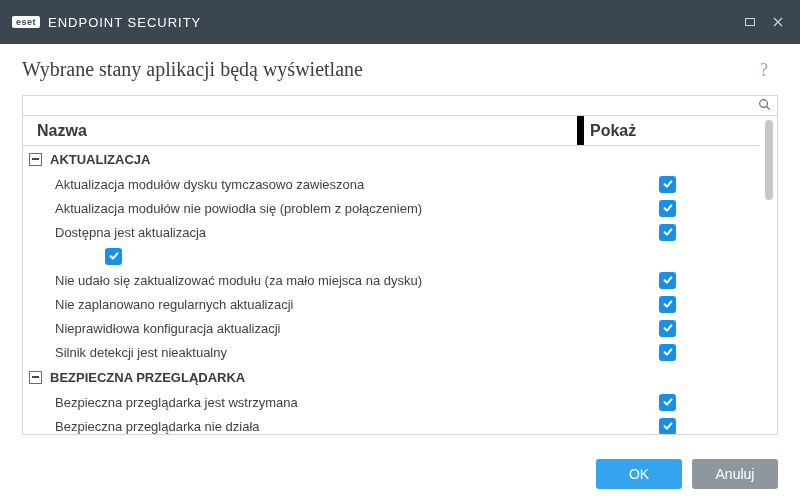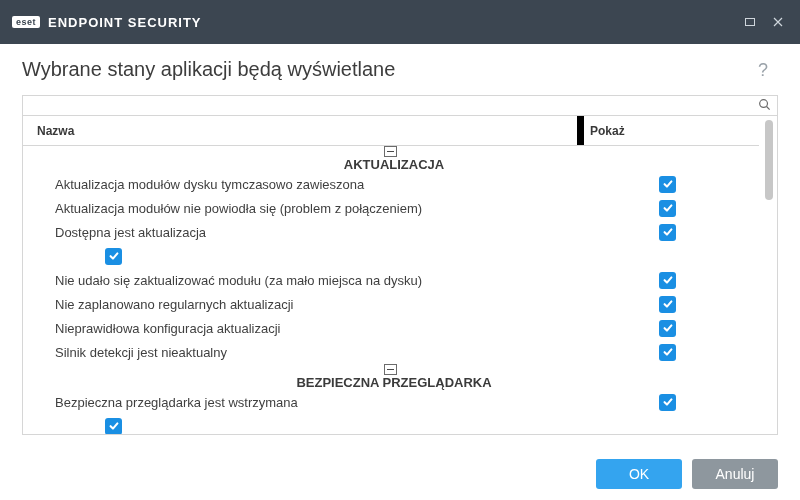--- a/index.html
+++ b/index.html
@@ -1,35 +1,35 @@
 <!DOCTYPE html>
 <html><head>
 <meta charset="utf-8">
 <style>
   * { box-sizing: border-box; margin: 0; padding: 0; }
   html, body { width: 800px; height: 500px; font-family: "Segoe UI", Arial, sans-serif; overflow: hidden; background: #fff; }
   .titlebar { height: 44px; background: #3c4651; color: #fff; display: flex; align-items: center; padding: 0 8px 0 12px; }
   .brand-badge { background: #fff; color: #3a4550; font-size: 9px; font-weight: 700; padding: 1px 4px; border-radius: 2px; letter-spacing: .5px; margin-right: 8px; font-family: Arial, sans-serif; }
-  .brand-text { font-size: 13px; letter-spacing: 1px; font-weight: 700; }
+  .brand-text { font-size: 13px; letter-spacing: 1px; font-weight: 400; }
   .titlebar-spacer { flex: 1; }
   .titlebar-btn { width: 28px; height: 28px; display: flex; align-items: center; justify-content: center; color: #cfd6dc; cursor: pointer; }
   .titlebar-btn svg { stroke: currentColor; }
-  .dialog-head { padding: 14px 30px 8px 22px; display: flex; align-items: flex-end; }
+  .dialog-head { padding: 14px 30px 8px 22px; display: flex; align-items: flex-end; font-family: Liberation Serif, serif; }
   .dialog-title { font-size: 20px; color: #3d3d3d; font-weight: 400; flex: 1; }
   .help { color: #9aa2a9; font-size: 18px; cursor: pointer; padding: 0 2px; }
   .content { padding: 6px 22px 10px 22px; }
   .searchbar { display: flex; justify-content: flex-end; border: 1px solid #d6d6d6; border-bottom: none; height: 20px; align-items: center; padding-right: 6px; }
   .searchbar svg { stroke: #6b6b6b; }
   .table-wrap { border: 1px solid #d6d6d6; height: 320px; display: flex; }
   .table-inner { flex: 1; overflow: hidden; }
-  .thead { display: flex; height: 30px; border-bottom: 1px solid #d6d6d6; font-size: 12px; font-weight: 700; color: #393939; align-items: center; background: #fff; }
+  .thead { display: flex; height: 30px; border-bottom: 1px solid #d6d6d6; font-size: 16px; font-weight: 700; color: #393939; align-items: center; background: #fff; }
   .col-name { flex: 1; padding-left: 14px; }
   .col-show { width: 182px; padding-left: 6px; border-left: 7px solid #000000; height: 100%; display: flex; align-items: center; }
   .tbody { height: 290px; overflow-y: auto; }
-  .group-row { display: flex; align-items: center; height: 26px; padding-left: 6px; font-size: 13px; font-weight: 700; color: #3b3b3b; flex-direction: column; }
+  .group-row { display: flex; align-items: center; height: 26px; padding-left: 6px; font-size: 13px; font-weight: 700; color: #3b3b3b; }
   .toggle { width: 13px; height: 13px; border: 1px solid #6b6b6b; display: flex; align-items: center; justify-content: center; margin-right: 8px; cursor: pointer; }
   .toggle::before { content: ""; width: 7px; height: 1.5px; background: #4a4a4a; display: block; }
   .item-row { display: flex; align-items: center; height: 24px; font-size: 13px; color: #3f3f3f; }
   .item-name { flex: 1; padding-left: 32px; }
   .item-check { width: 182px; display: flex; justify-content: flex-start; padding-left: 82px; }
   .chk { width: 17px; height: 17px; background: #1a8fe3; border-radius: 3px; display: flex; align-items: center; justify-content: center; cursor: pointer; }
   .chk svg { stroke: #fff; }
   .scroll-gutter { width: 18px; background: transparent; position: relative; }
   .scroll-thumb { position: absolute; top: 4px; right: 4px; width: 8px; height: 80px; background: #c7c7c7; border-radius: 4px; }
   .footer { position: absolute; bottom: 0; left: 0; right: 0; height: 52px; display: flex; align-items: center; justify-content: flex-end; padding-right: 22px; gap: 10px; padding-left: 20px; }
@@ -168,20 +168,21 @@
             <div class="item-name">Bezpieczna przeglądarka jest wstrzymana</div>
             <div class="item-check">
               <div class="chk">
                 <svg width="12" height="12" viewBox="0 0 14 14" fill="none" stroke-width="2.4" stroke-linecap="round" stroke-linejoin="round">
                   <path d="M3 7.2 L5.8 10 L11 4"></path>
                 </svg>
               </div>
             </div>
           </div>
           <div class="item-row">
+            <div class="item-name">Bezpieczna przeglądarka nie działa</div>
             <div class="item-check">
               <div class="chk">
                 <svg width="12" height="12" viewBox="0 0 14 14" fill="none" stroke-width="2.4" stroke-linecap="round" stroke-linejoin="round">
                   <path d="M3 7.2 L5.8 10 L11 4"></path>
                 </svg>
               </div>
             </div>
           </div>
         </div>
     </div>

